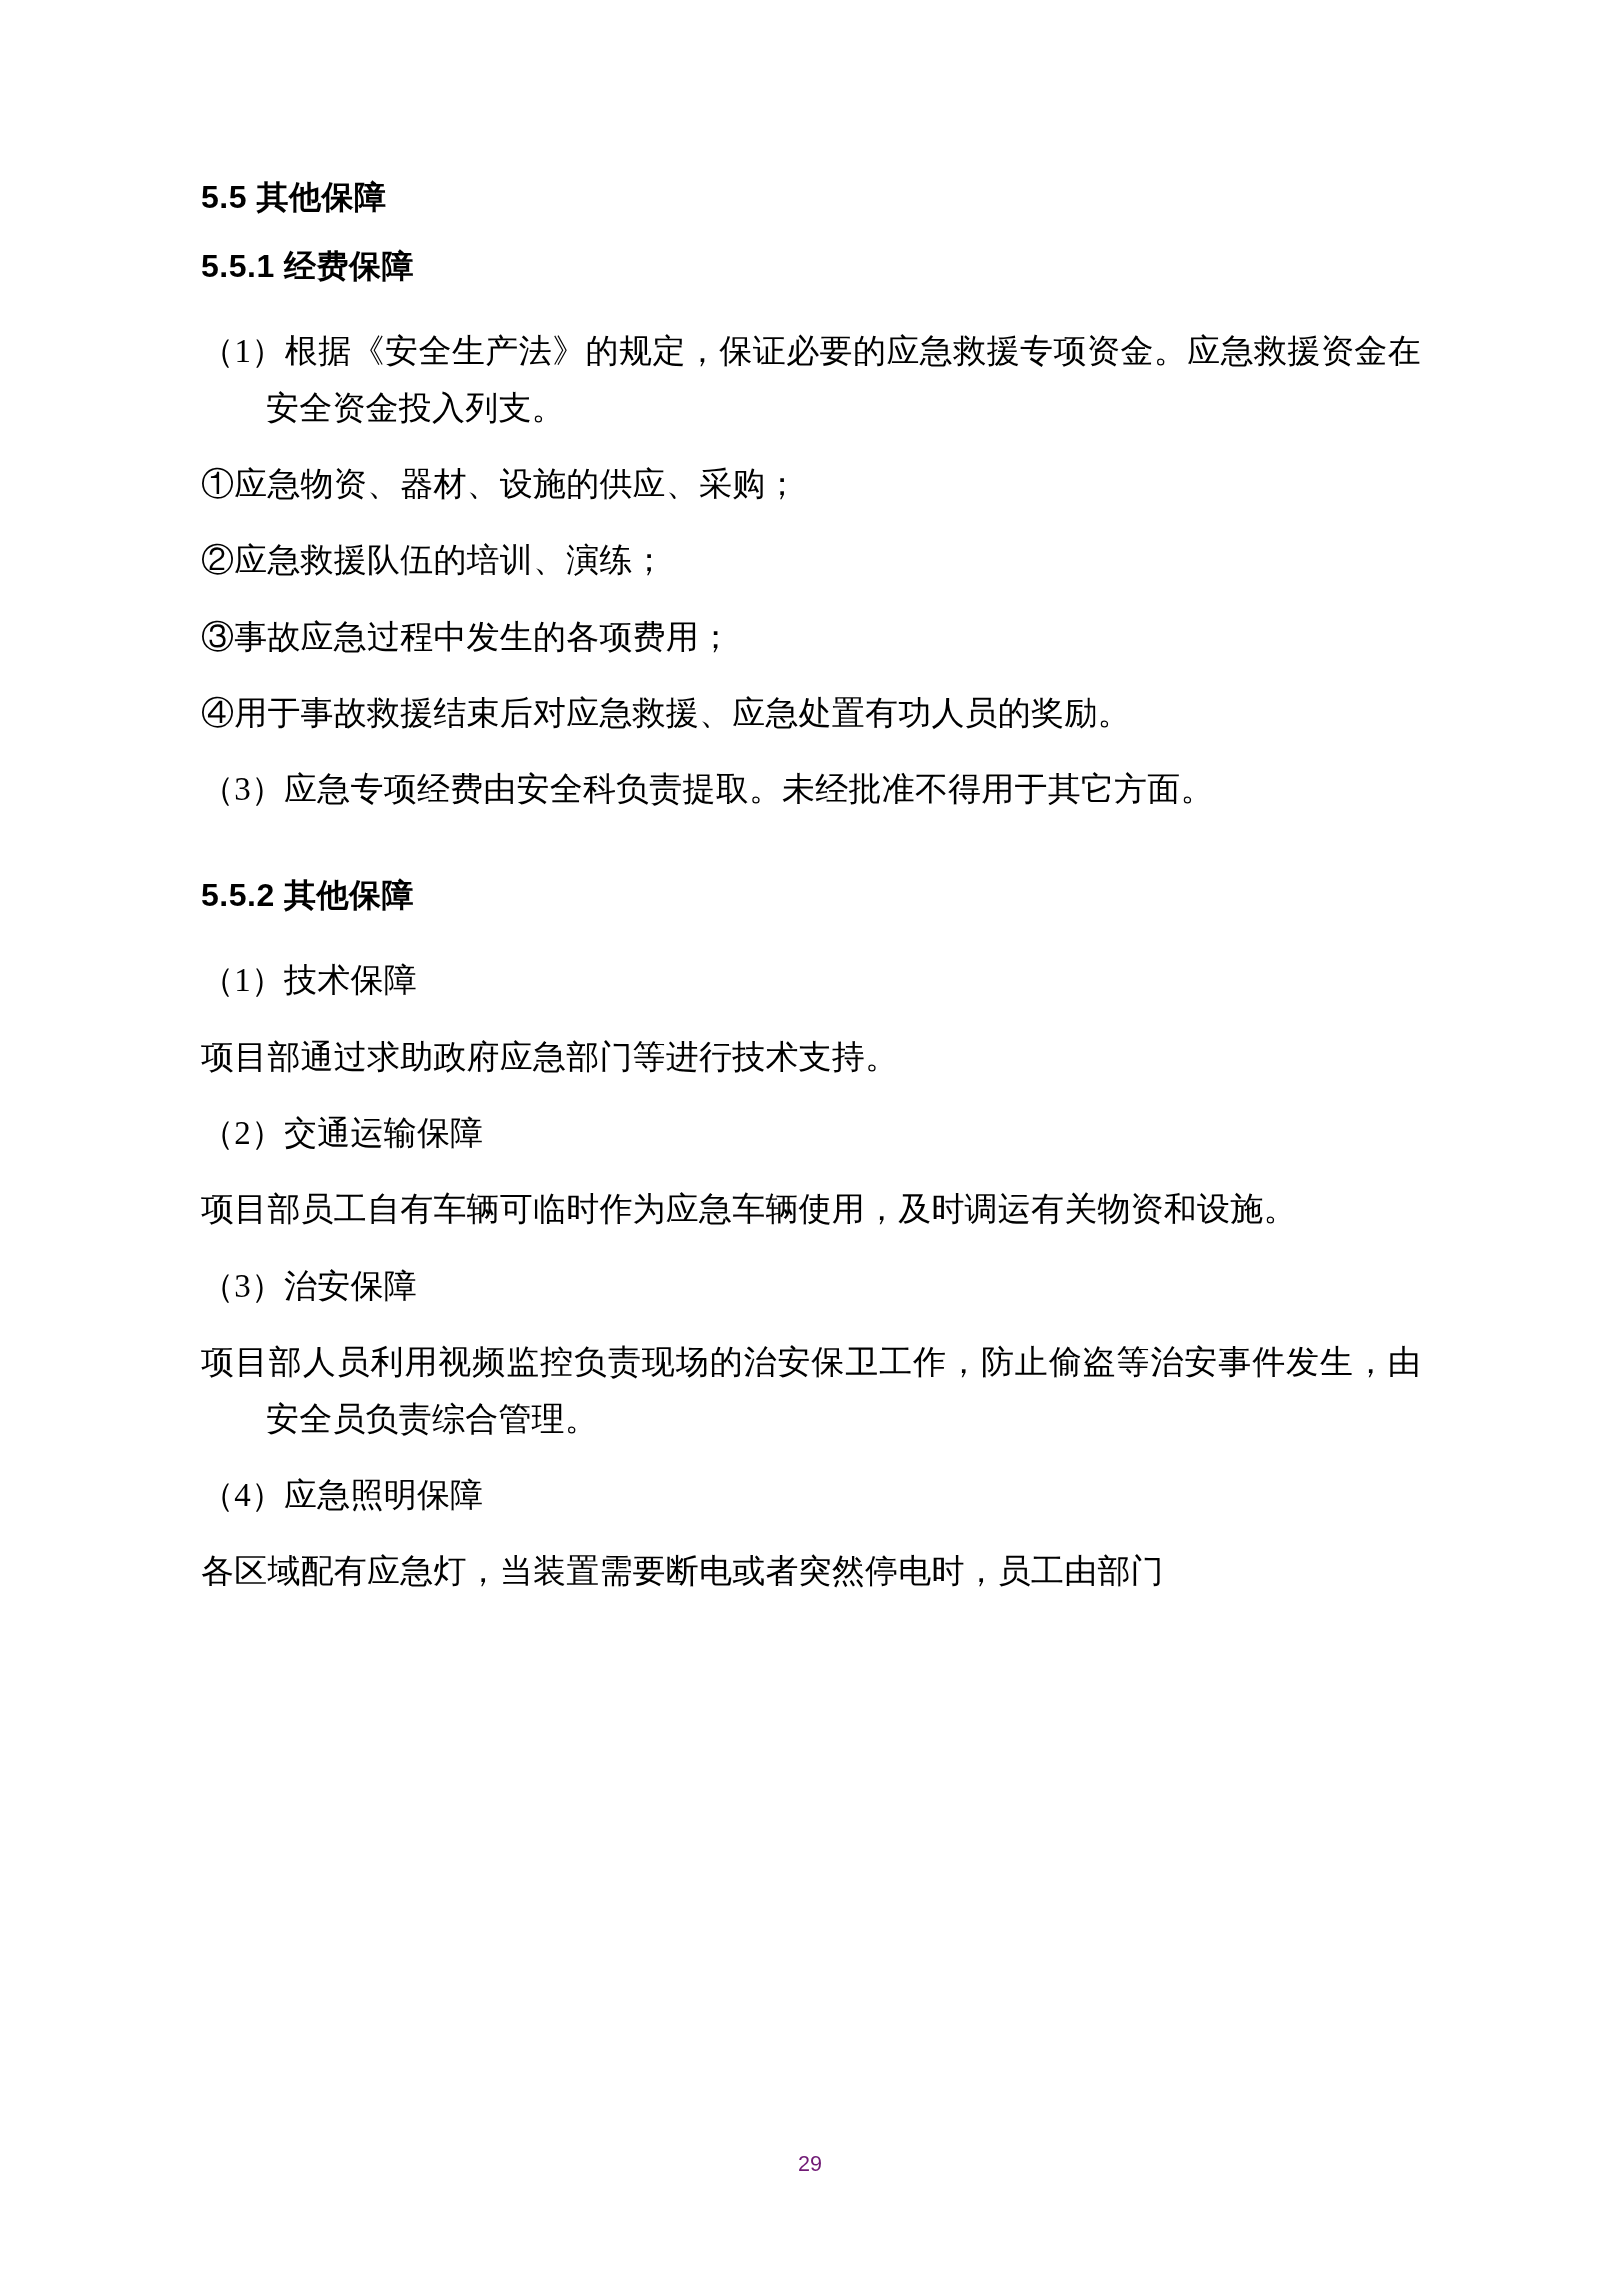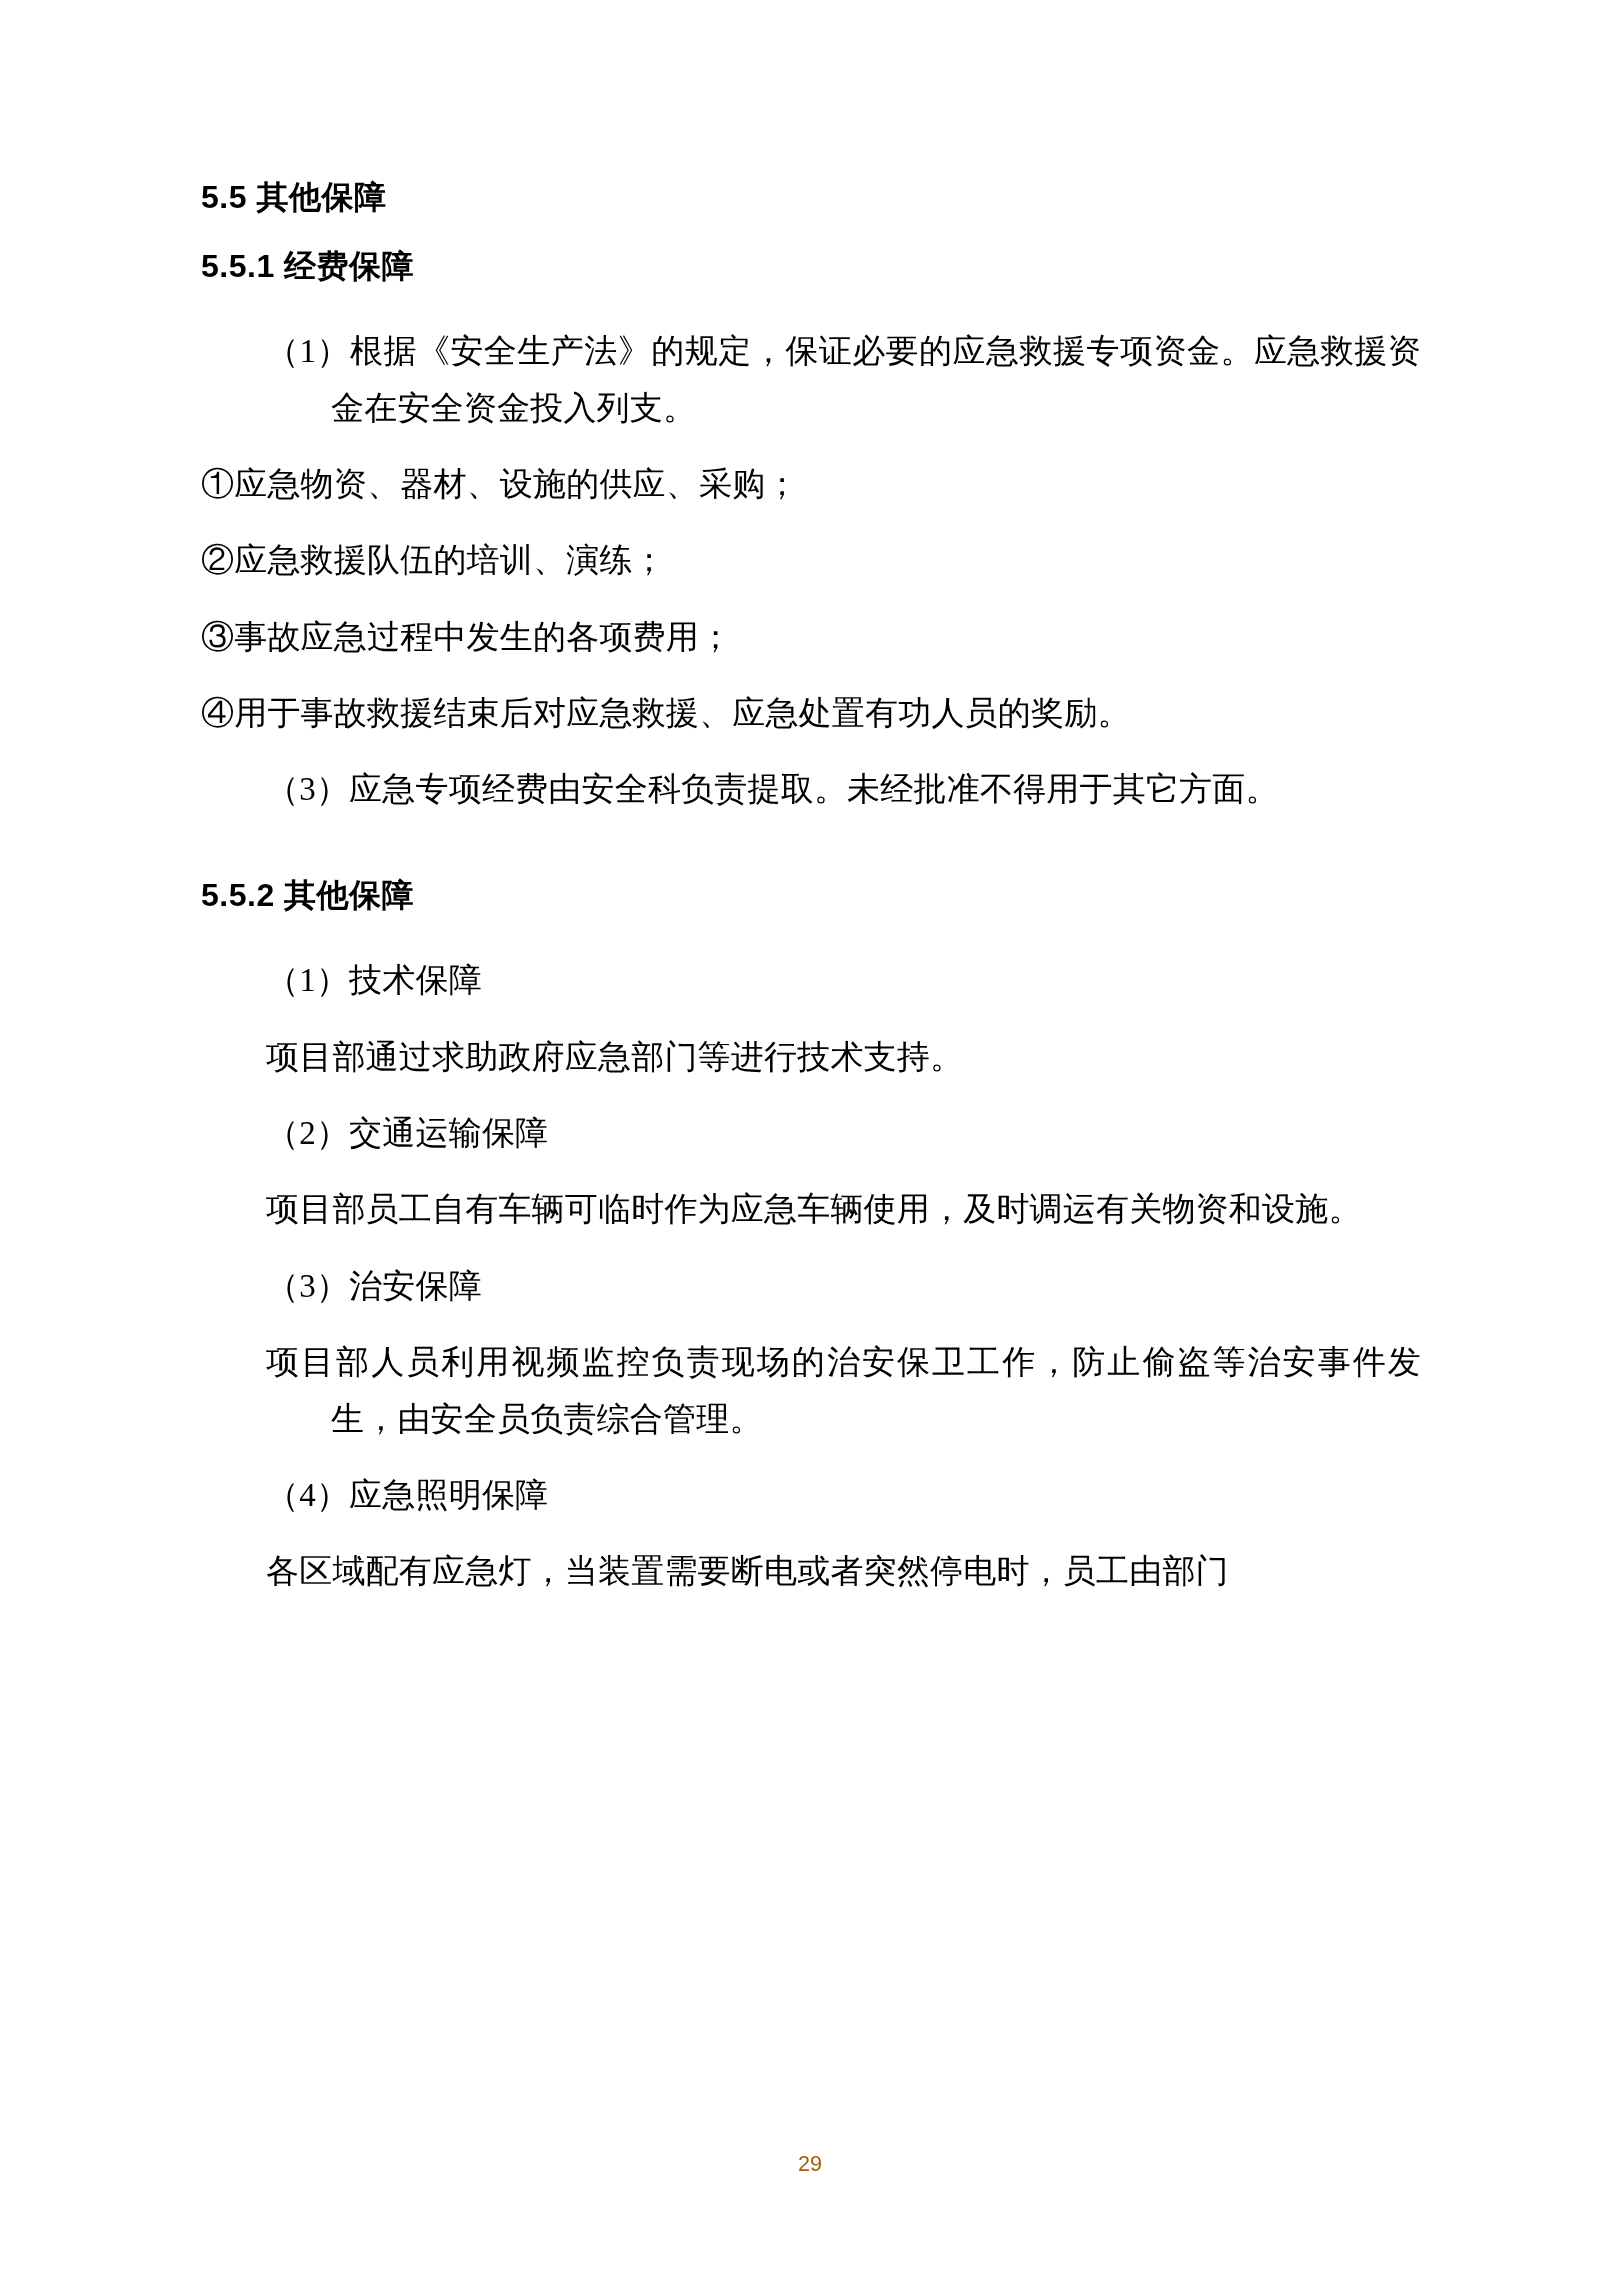--- a/index.html
+++ b/index.html
@@ -40,31 +40,31 @@
     margin-top: 61px;
   }
   .para {
     font-size: 33px;
     line-height: 1.72;
     margin: 0 0 19.6px 0;
     text-align: justify;
     text-justify: inter-ideograph;
     letter-spacing: 0.2px;
   }
-  .pad-ind { padding-left: 65px; text-indent: -65px; margin-left: 65px; }
+  .pad-ind { padding-left: 65px; text-indent: -65px; }
   .pad-ind2 { padding-left: 32px; text-indent: -32px; }
   .page-number {
     position: absolute;
     left: 0;
     right: 0;
     top: 2151px;
     text-align: center;
     font-family: "Liberation Sans", "DejaVu Sans", sans-serif;
     font-size: 21.6px;
-    color: #a16207;
+    color: #701a75;
   }
 </style>
 </head>
 <body>
 
 <div class="page">
   <div class="content">
 
     <h1 class="heading">5.5 其他保障</h1>
 

